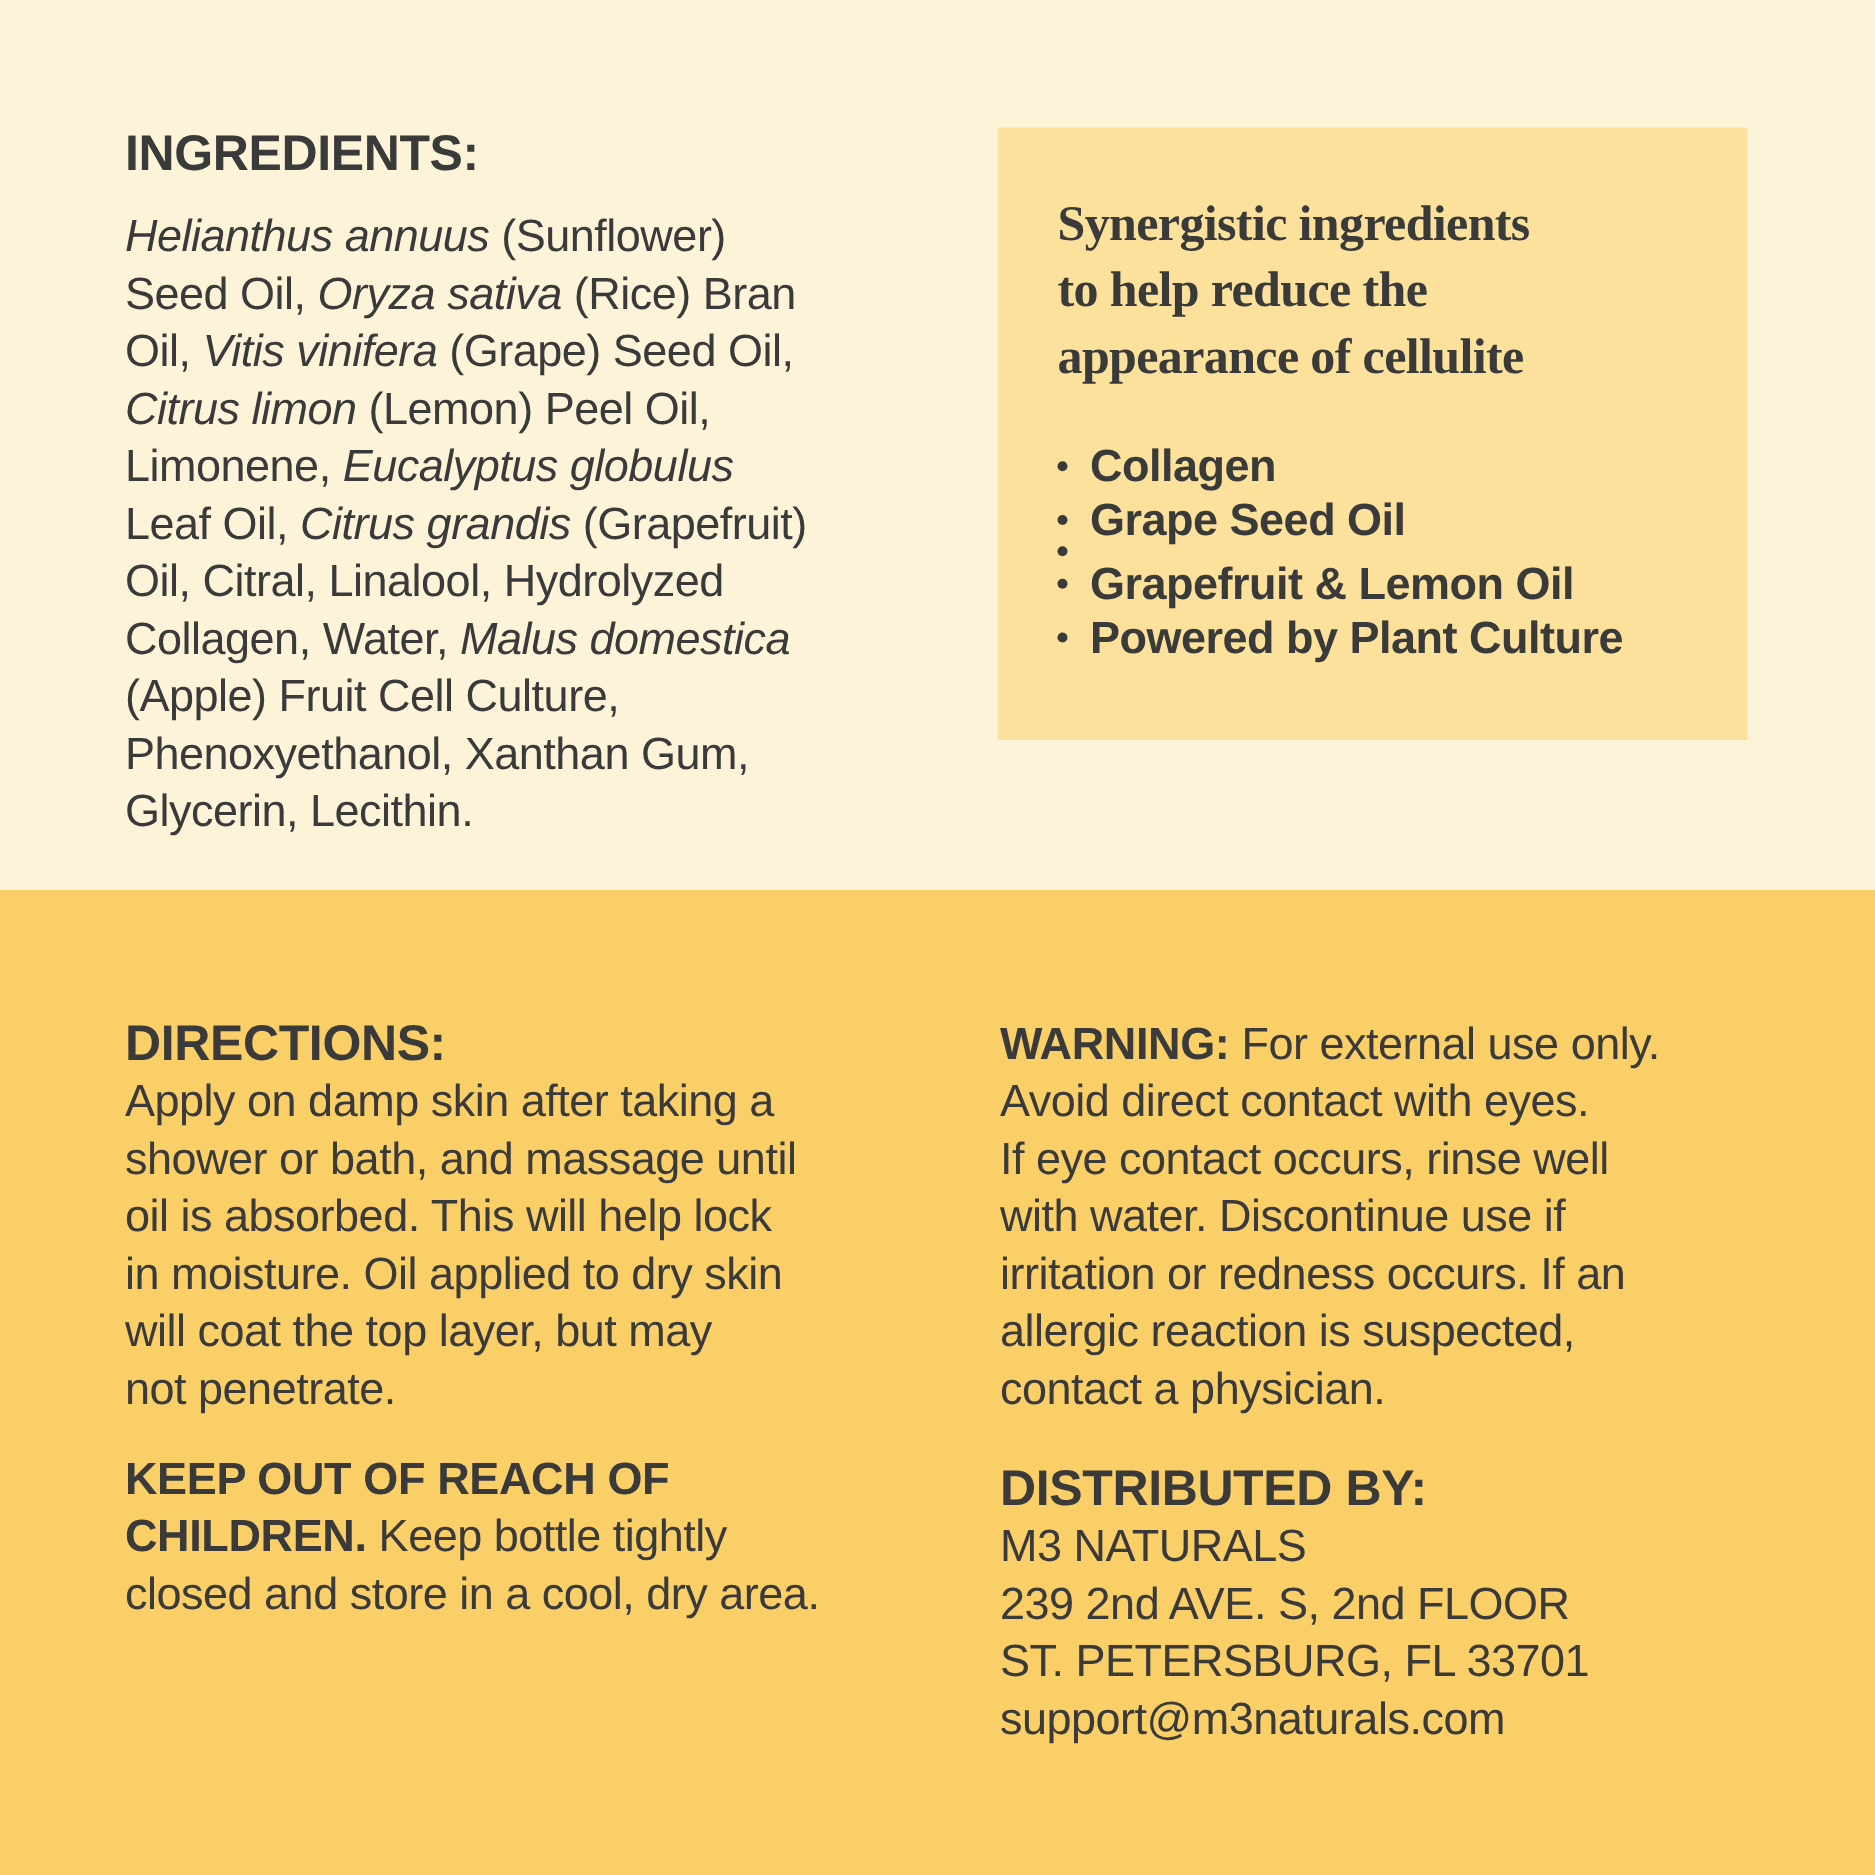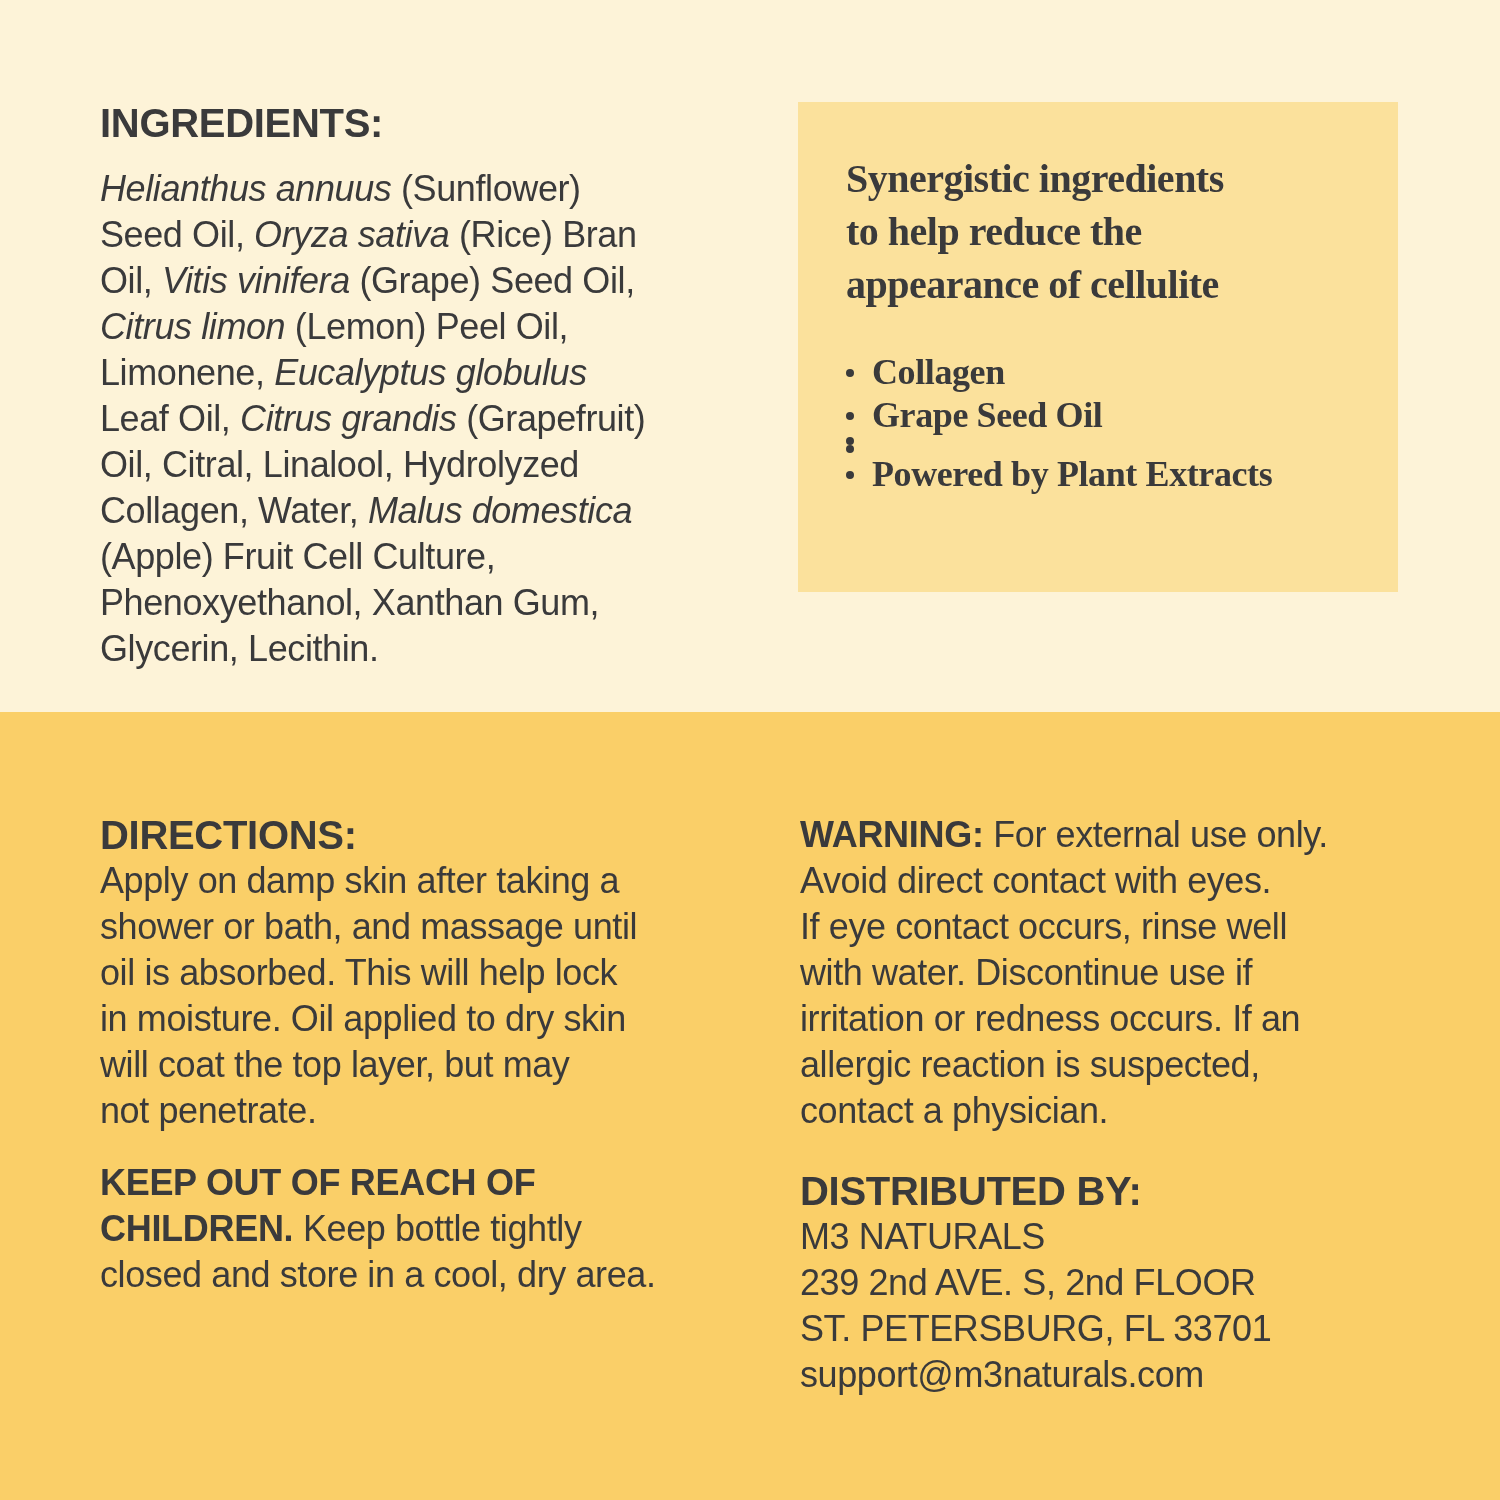--- a/index.html
+++ b/index.html
@@ -35,21 +35,21 @@
   .panel{
     left:798px;top:102px;width:600px;height:490px;
     background:var(--panel);box-sizing:border-box;
     padding:46px 48px;
   }
   .panel-heading{
     font-family:"Liberation Serif",serif;
     font-weight:700;font-size:40px;line-height:53px;
     letter-spacing:-0.5px;white-space:pre;margin:4px 0 40px 0;
   }
-  .benefits-list{list-style:none;margin:0;padding:0;font-family:Liberation Serif, serif;}
+  .benefits-list{list-style:none;margin:0;padding:0;}
   .benefits-list li{
     display:flex;align-items:center;
     font-weight:700;font-size:36px;line-height:43px;
     letter-spacing:-0.4px;
   }
   .dot{
     width:8px;height:8px;border-radius:50%;
     background:currentColor;margin-right:18px;flex:none;
   }
   .directions{left:100px;top:812px;width:690px;}
@@ -92,25 +92,26 @@
         <span class="dot"></span>
         <span>Grape Seed Oil</span>
       </li>
 
       <li>
         <span class="dot"></span>
       </li>
 
       <li>
         <span class="dot"></span>
+        <span>Grapefruit &amp; Lemon Oil</span>
       </li>
 
       <li>
         <span class="dot"></span>
-        <span>Powered by Plant Extracts</span>
+        <span>Powered by Plant Culture</span>
       </li>
     </ul>
 </div>
 
 <div class="section directions">
   <p class="h">DIRECTIONS:</p>
   <p class="body-text">Apply on damp skin after taking a
 shower or bath, and massage until
 oil is absorbed. This will help lock
 in moisture. Oil applied to dry skin

